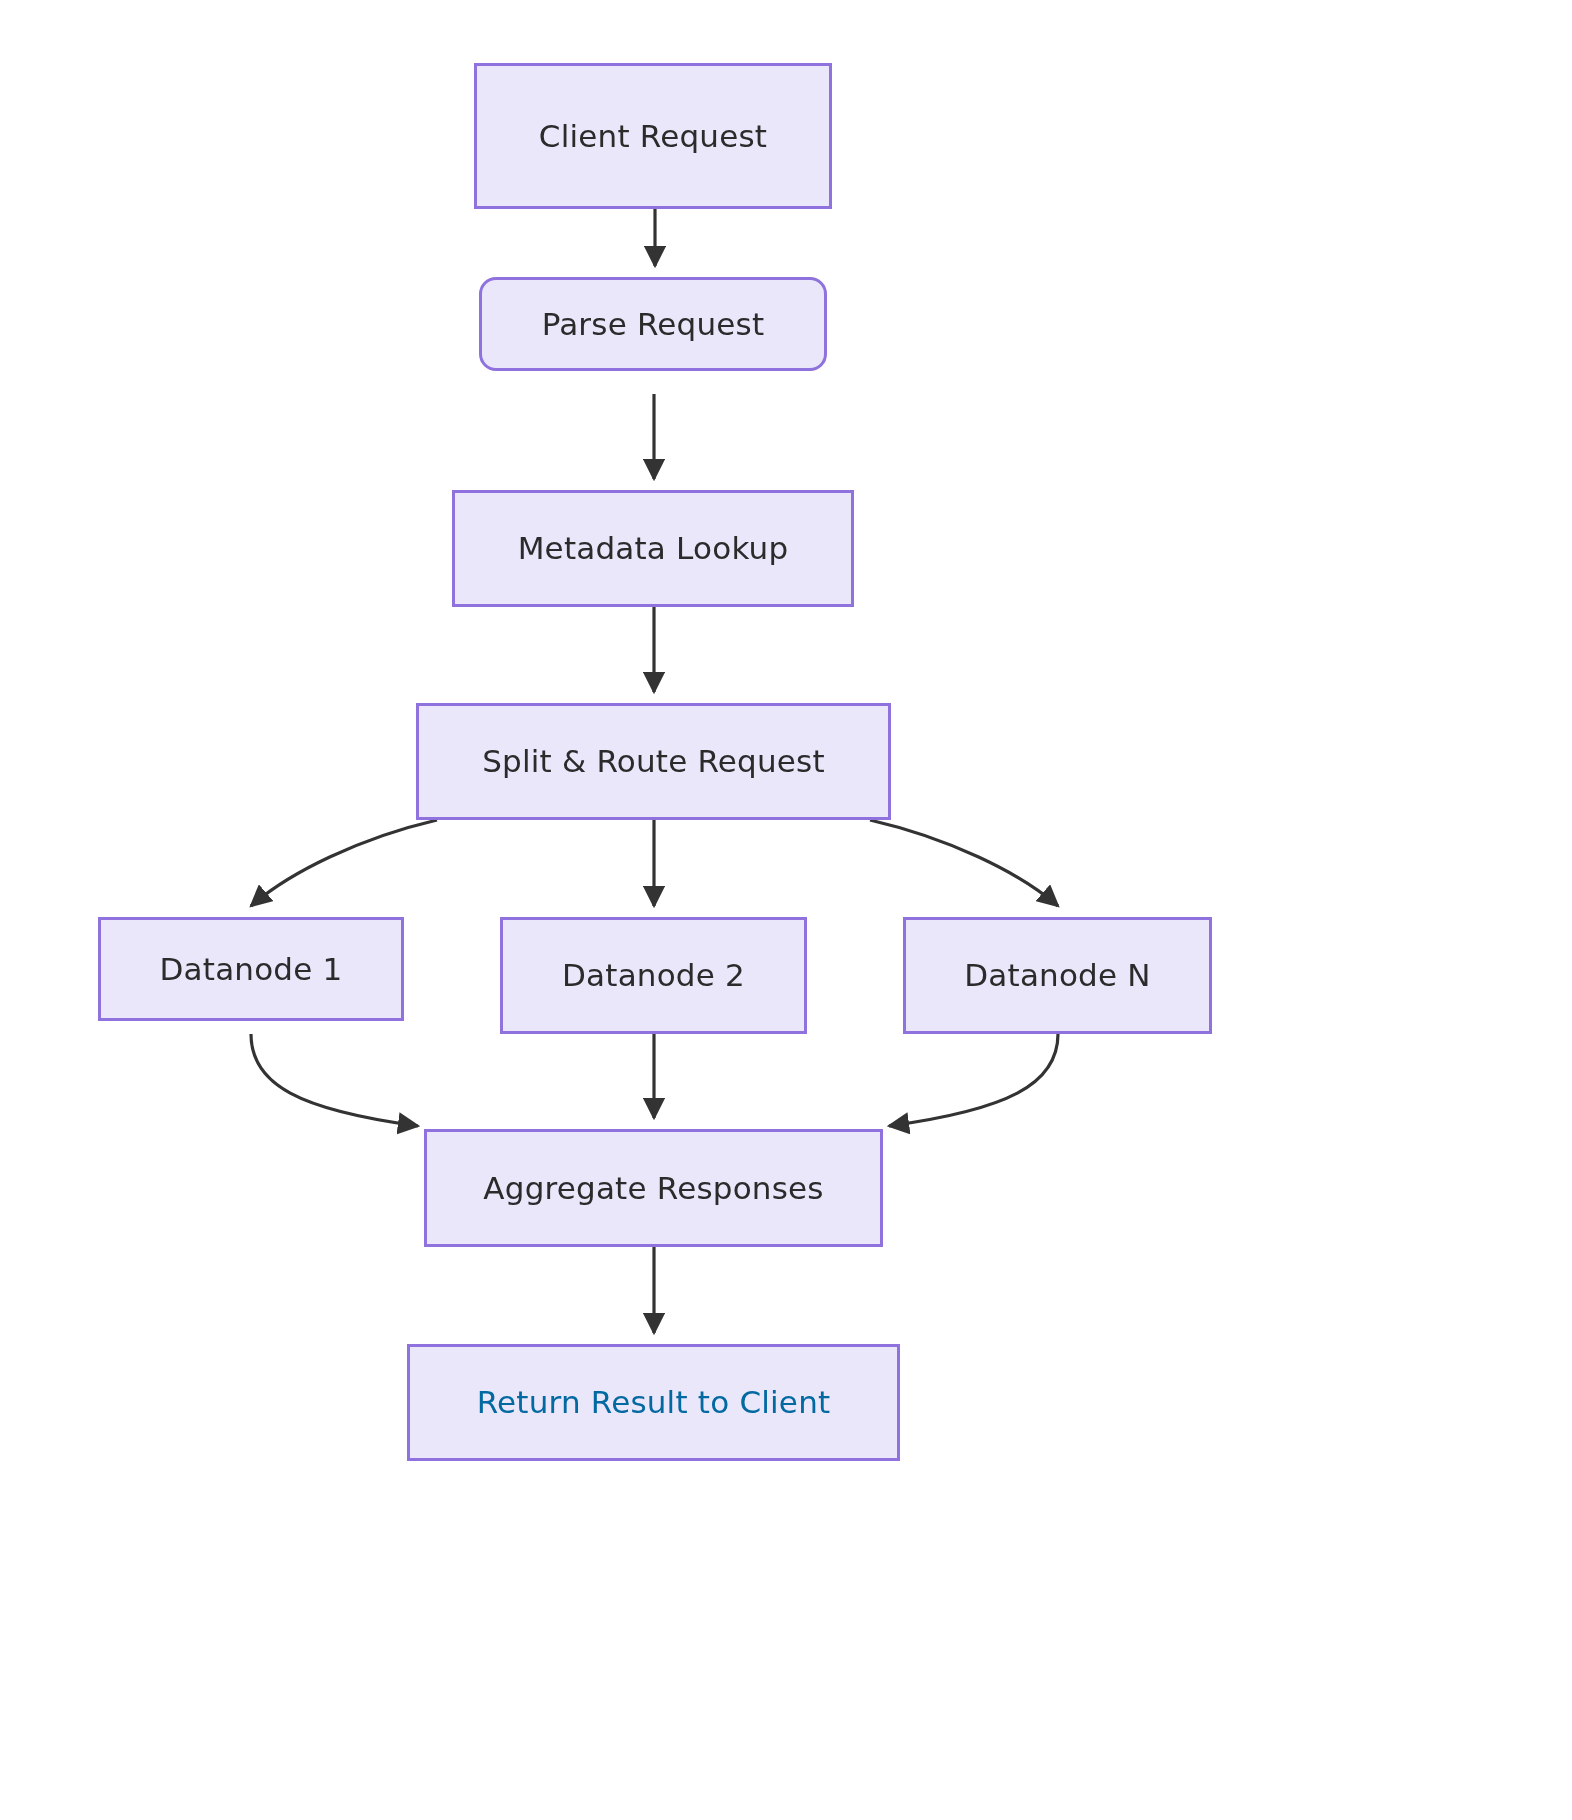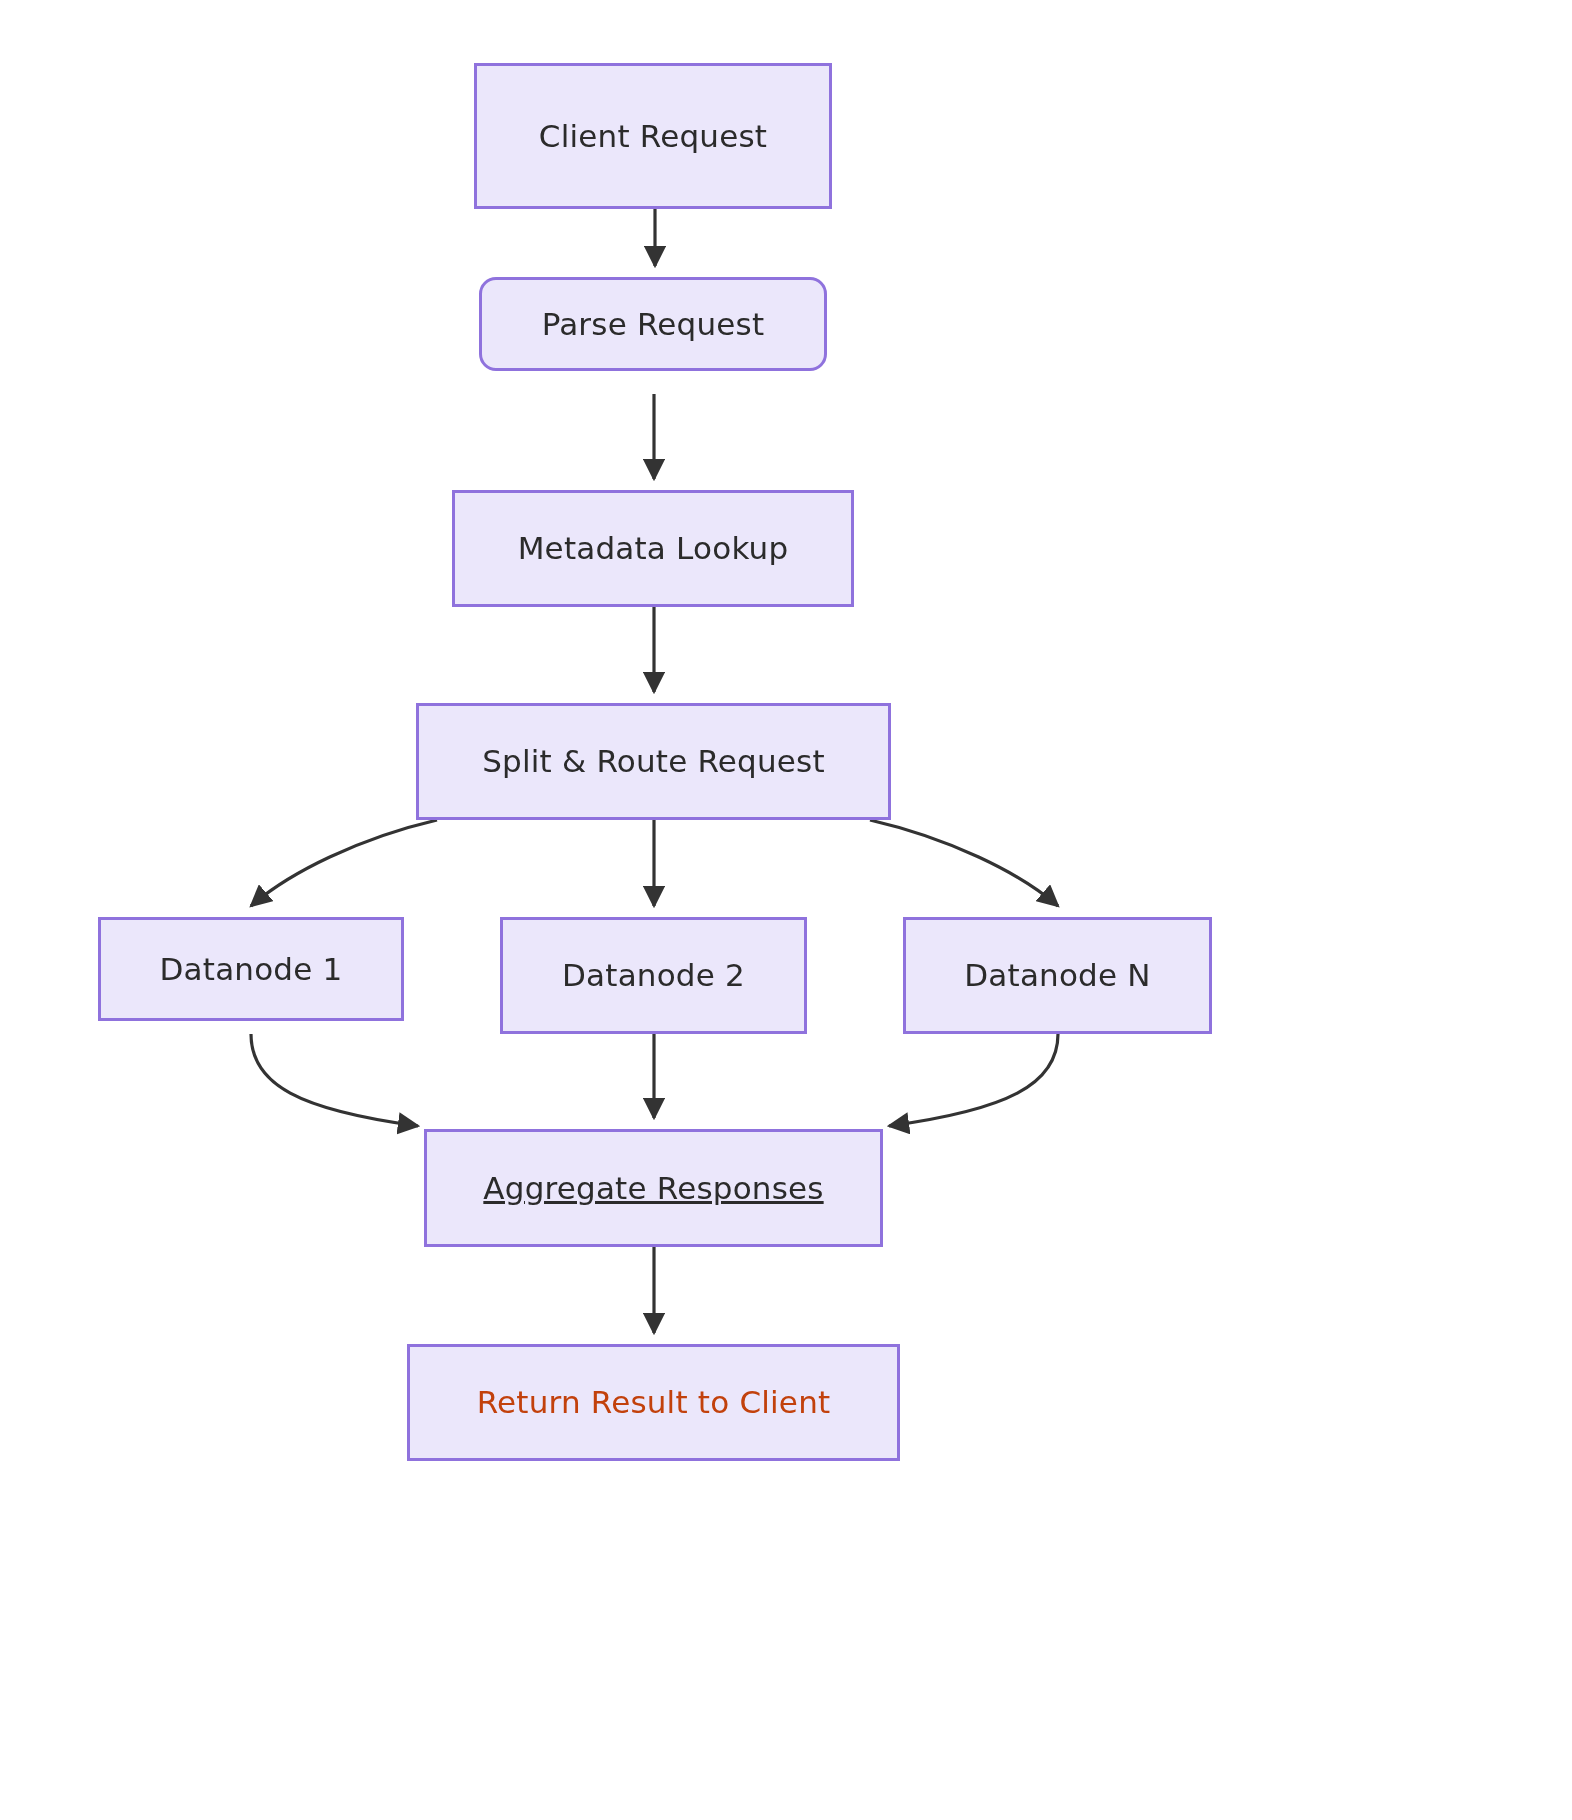--- a/index.html
+++ b/index.html
@@ -47,21 +47,21 @@
   }
 
   
   #node-client-request      { left: 474px; top: 63px;   width: 358px; height: 146px; }
   #node-parse-request       { left: 479px; top: 277px;  width: 348px; height: 94px; border-radius: 17px; }
   #node-metadata-lookup     { left: 452px; top: 490px;  width: 402px; height: 117px; }
   #node-split-route-request { left: 416px; top: 703px;  width: 475px; height: 117px; }
   #node-datanode-1          { left: 98px;  top: 917px;  width: 306px; height: 104px; }
   #node-datanode-2          { left: 500px; top: 917px;  width: 307px; height: 117px; }
   #node-datanode-n          { left: 903px; top: 917px;  width: 309px; height: 117px; }
-  #node-aggregate-responses { left: 424px; top: 1129px; width: 459px; height: 118px; text-decoration: underline; }
+  #node-aggregate-responses { left: 424px; top: 1129px; width: 459px; height: 118px; }
   #node-return-result       { left: 407px; top: 1344px; width: 493px; height: 117px; }
 </style>
 </head>
 <body>
 
 <div id="canvas" style="background: rgb(255, 255, 255);">
 
   <svg id="edge-layer" viewBox="0 0 1572 1820" width="1572" height="1820" xmlns="http://www.w3.org/2000/svg">
     <defs>
       <marker id="arrow" viewBox="0 0 10 10" refX="9" refY="5" markerWidth="7" markerHeight="7" orient="auto-start-reverse">
@@ -115,17 +115,17 @@
   </div>
 
   <div class="node" id="node-datanode-n" style="background: rgb(235, 231, 251); border-color: rgb(143, 114, 221); color: rgb(43, 43, 43);">
     <span class="node-label">Datanode N</span>
   </div>
 
   <div class="node" id="node-aggregate-responses" style="background: rgb(235, 231, 251); border-color: rgb(143, 114, 221); color: rgb(43, 43, 43);">
     <span class="node-label">Aggregate Responses</span>
   </div>
 
-  <div class="node" id="node-return-result" style="background: rgb(235, 231, 251); border-color: rgb(143, 114, 221); color: #c2410c;">
+  <div class="node" id="node-return-result" style="background: rgb(235, 231, 251); border-color: rgb(143, 114, 221); color: #0369a1;">
     <span class="node-label">Return Result to Client</span>
   </div>
 
 </div>
 
 </body></html>

